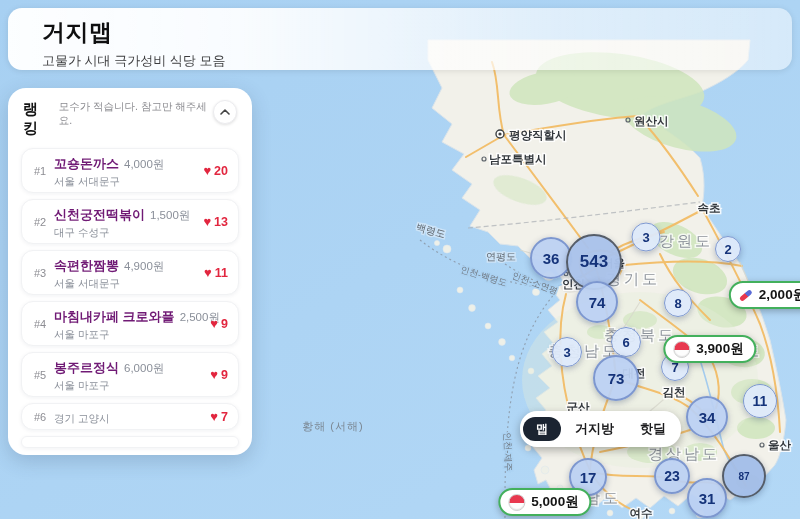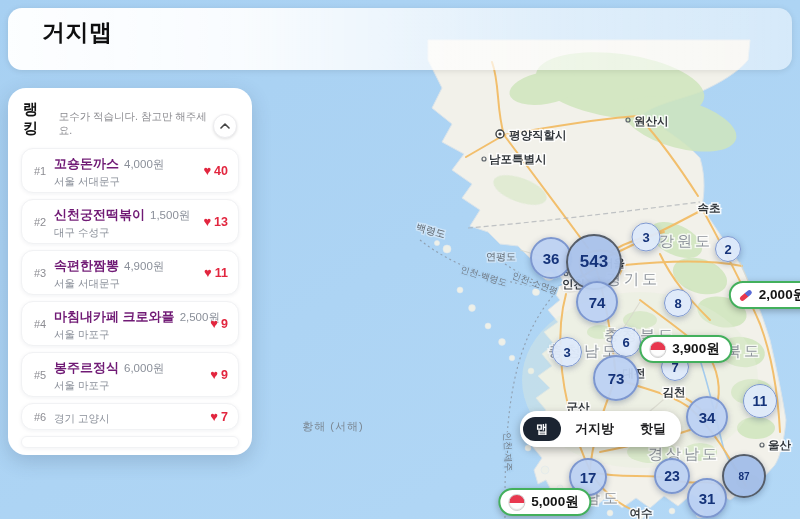--- a/index.html
+++ b/index.html
@@ -41,21 +41,21 @@
     display:flex;align-items:center;justify-content:center;font-size:12px;cursor:pointer;}
   
   .top-banner{position:absolute;left:8px;top:8px;right:8px;height:62px;border-radius:14px;
     background:linear-gradient(90deg,rgba(255,255,255,.97) 0%,rgba(255,255,255,.93) 30%,rgba(255,255,255,.62) 70%,rgba(255,255,255,.5) 100%);
     box-shadow:0 1px 6px rgba(0,0,0,.1);padding:9px 16px 0 34px;box-sizing:border-box;}
   .app-title{margin:0;font-size:23px;font-weight:800;color:#0f0f10;letter-spacing:.5px;}
   .app-subtitle{font-size:13px;color:#3c3c3e;margin-top:4px;}
   
   .rank-panel{position:absolute;left:8px;top:88px;width:244px;height:367px;background:#fff;border-radius:18px;
     box-shadow:0 6px 20px rgba(40,60,90,.2);padding:12px 13px 8px;box-sizing:border-box;overflow:hidden;}
-  .panel-head{display:flex;align-items:flex-end;margin:0 2px 10px;}
+  .panel-head{display:flex;align-items:flex-start;margin:0 2px 10px;}
   .panel-title{font-size:15px;font-weight:800;color:#141414;}
   .panel-note{font-size:10.5px;color:#8b8b90;margin-left:7px;}
   .collapse-btn{margin-left:auto;width:24px;height:24px;border-radius:50%;background:#fff;border:1px solid #ececef;
     box-shadow:0 1px 3px rgba(0,0,0,.12);display:flex;align-items:center;justify-content:center;cursor:pointer;flex:none;}
   .rank-item{display:flex;align-items:center;border:1px solid #f1f2f4;border-radius:12px;background:#fff;
     box-shadow:0 1px 4px rgba(20,30,60,.06);padding:5px 10px 5px 6px;margin-bottom:6px;cursor:pointer;}
   .rank-no{width:24px;font-size:11px;color:#8d8d93;text-align:center;flex:none;}
   .rank-mid{flex:1;min-width:0;padding-left:2px;}
   .rank-line1{white-space:nowrap;overflow:hidden;line-height:14px;}
   .rank-name{font-size:13px;font-weight:bold;color:#701a75;}
@@ -268,37 +268,38 @@
     <span>31</span>
   </div>
 <div class="cluster c-dk" style="left:744px;top:476px;">
     <span>87</span>
   </div>
 
 <div class="price-badge" style="left:774px;top:295px;">
   <span class="skewer-icon"></span>
   <span>2,000원</span>
 </div>
-<div class="price-badge" style="left:686px;top:349px;">
+<div class="price-badge" style="left:710px;top:349px;">
   <span class="bowl-icon"></span>
   <span>3,900원</span>
 </div>
 <div class="price-badge" style="left:545px;top:502px;">
   <span class="bowl-icon"></span>
   <span>5,000원</span>
 </div>
 
 <div class="map-toggle">
   <div class="seg seg-map">맵</div>
   <div class="seg">거지방</div>
   <div class="seg">핫딜</div>
 </div>
 
 <header class="top-banner">
   <h1 class="app-title">거지맵</h1>
+  <div class="app-subtitle">고물가 시대 극가성비 식당 모음</div>
 </header>
 
 <aside class="rank-panel">
   <div class="panel-head">
     <span class="panel-title">랭킹</span>
     <span class="panel-note">모수가 적습니다. 참고만 해주세요.</span>
     <button class="collapse-btn">
       <svg width="10" height="6" viewBox="0 0 10 6">
         <path d="M1 5 L5 1 L9 5" stroke="#444" stroke-width="1.6" fill="none" stroke-linecap="round" stroke-linejoin="round"></path>
       </svg>
@@ -306,21 +307,21 @@
   </div>
 
   <article class="rank-item">
     <span class="rank-no">#1</span>
     <span class="rank-mid">
       <span class="rank-line1"><span class="rank-name">꼬숑돈까스</span><span class="rank-price">4,000원</span></span>
       <span class="rank-loc" style="display:block;">서울 서대문구</span>
     </span>
     <span class="likes">
         <span class="heart-icon">♥</span>
-        <span>40</span>
+        <span>20</span>
       </span>
   </article>
 
   <article class="rank-item">
     <span class="rank-no">#2</span>
     <span class="rank-mid">
       <span class="rank-line1"><span class="rank-name">신천궁전떡볶이</span><span class="rank-price">1,500원</span></span>
       <span class="rank-loc" style="display:block;">대구 수성구</span>
     </span>
     <span class="likes">

